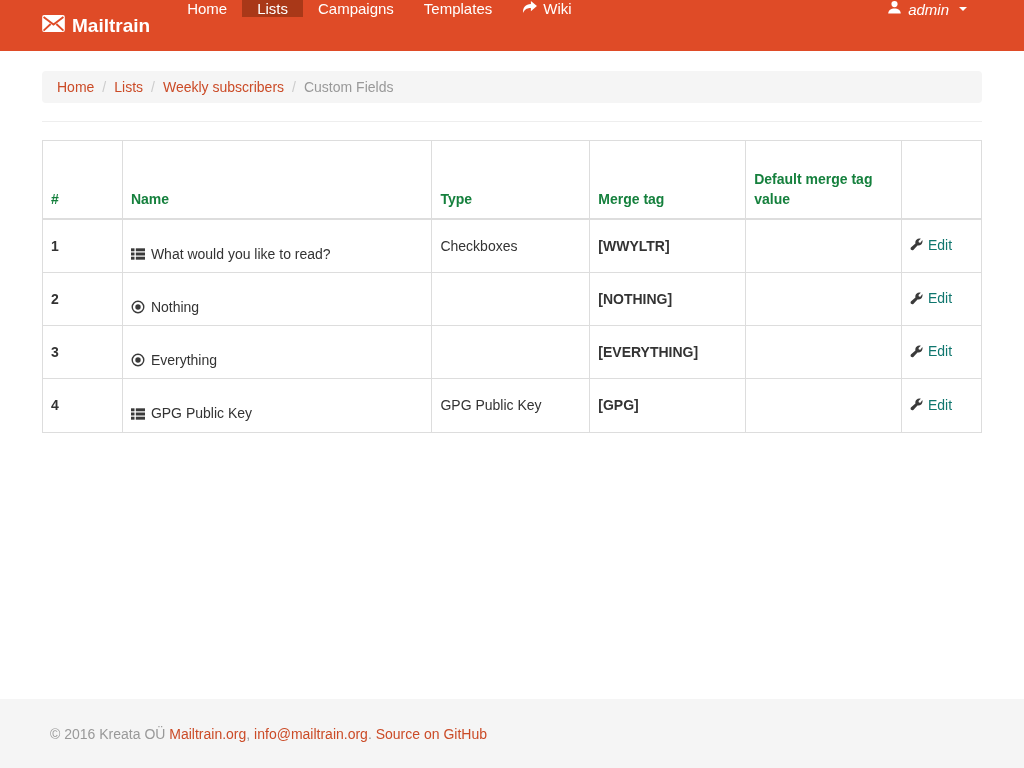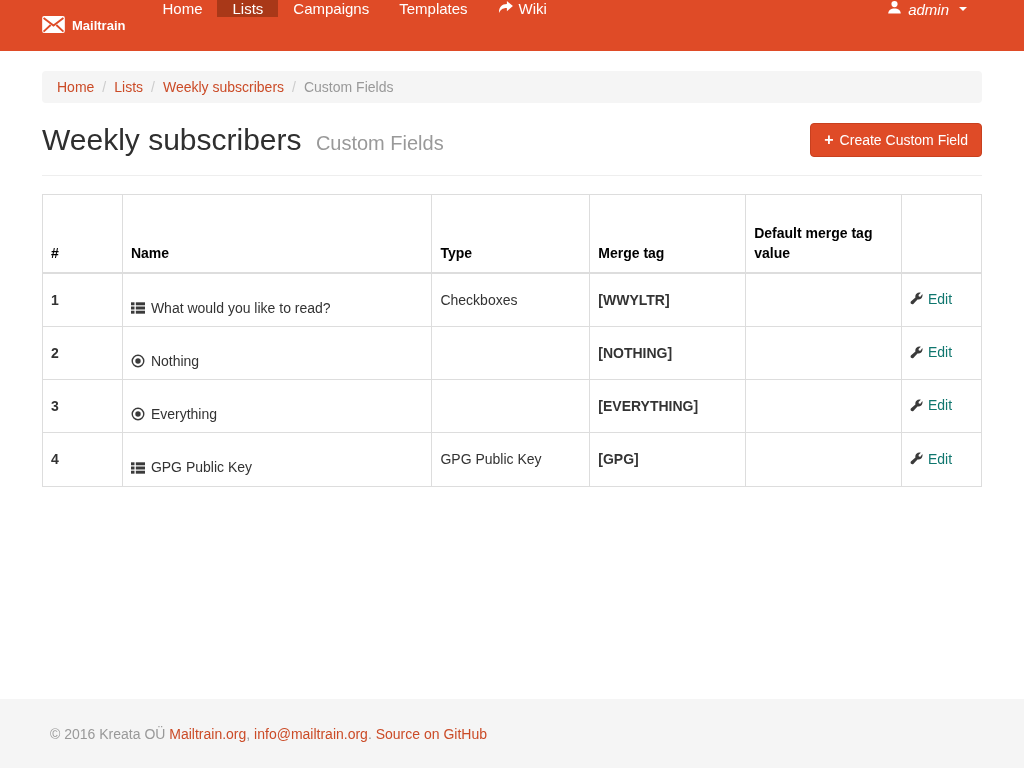--- a/index.html
+++ b/index.html
@@ -14,21 +14,21 @@
     flex-direction: column;
     min-height: 768px;
   }
   .container { width: 970px; margin: 0 auto; padding: 0 15px; }
 
   
   .navbar { background: #DF4B27; height: 51px; flex: 0 0 auto; }
   .navbar .container { display: flex; align-items: stretch; height: 51px; }
   .brand {
     display: flex; align-items: center; gap: 7px;
-    color: #fff; font-size: 13px; font-weight: bold;
+    color: #fff; font-size: 19px; font-weight: bold;
     padding-right: 22px; text-decoration: none; cursor: pointer;
   }
   .nav { display: flex; align-items: stretch; list-style: none; margin: 0; padding: 0; }
   .nav-item {
     display: flex; align-items: center; gap: 6px;
     padding: 0 15px; color: #fff; font-size: 15px;
     text-decoration: none; cursor: pointer;
   }
   .nav-item.active { background: #A93818; }
   .nav-right { margin-left: auto; font-style: italic; }
@@ -65,21 +65,21 @@
   .table-wrap { margin-top: 18px; }
   table.fields {
     width: 100%; border-collapse: collapse; border: 1px solid #ddd;
     font-size: 14px;
   }
   table.fields th, table.fields td {
     border: 1px solid #ddd; padding: 8px; text-align: left;
     vertical-align: middle; line-height: 1.45;
   }
   table.fields th {
-    vertical-align: bottom; font-weight: bold; color: #000000;
+    vertical-align: bottom; font-weight: bold; color: #15803d;
     border-bottom: 2px solid #ddd; padding-top: 28px;
   }
   td.num { font-weight: bold; }
   td.merge-tag { font-weight: bold; }
   .name-cell { display: flex; align-items: center; gap: 6px; margin-top: 16px; }
   .icon-dark svg { display: block; }
   .edit-link { color: #0f766e; text-decoration: none; cursor: pointer; display: inline-flex; align-items: center; gap: 5px; }
   .edit-link .wrench svg { display: block; }
 
   
@@ -158,30 +158,20 @@
     <ol class="breadcrumb">
       <li><a>Home</a></li>
       <li><span class="sep">/</span></li>
       <li><a>Lists</a></li>
       <li><span class="sep">/</span></li>
       <li><a>Weekly subscribers</a></li>
       <li><span class="sep">/</span></li>
       <li><span class="current">Custom Fields</span></li>
     </ol>
 
-    <div class="page-header-row">
-      <h1 class="page-title">
-        <span>Weekly subscribers</span>
-        <span class="subtitle">Custom Fields</span>
-      </h1>
-      <button class="btn-primary">
-        <span class="plus">+</span>
-        <span>Create Custom Field</span>
-      </button>
-    </div>
     <hr class="rule">
 
     <div class="table-wrap">
       <table class="fields">
         <colgroup>
           <col style="width:80px">
             <col style="width:310px">
             <col style="width:158px">
           <col style="width:156px">
             <col style="width:156px">

